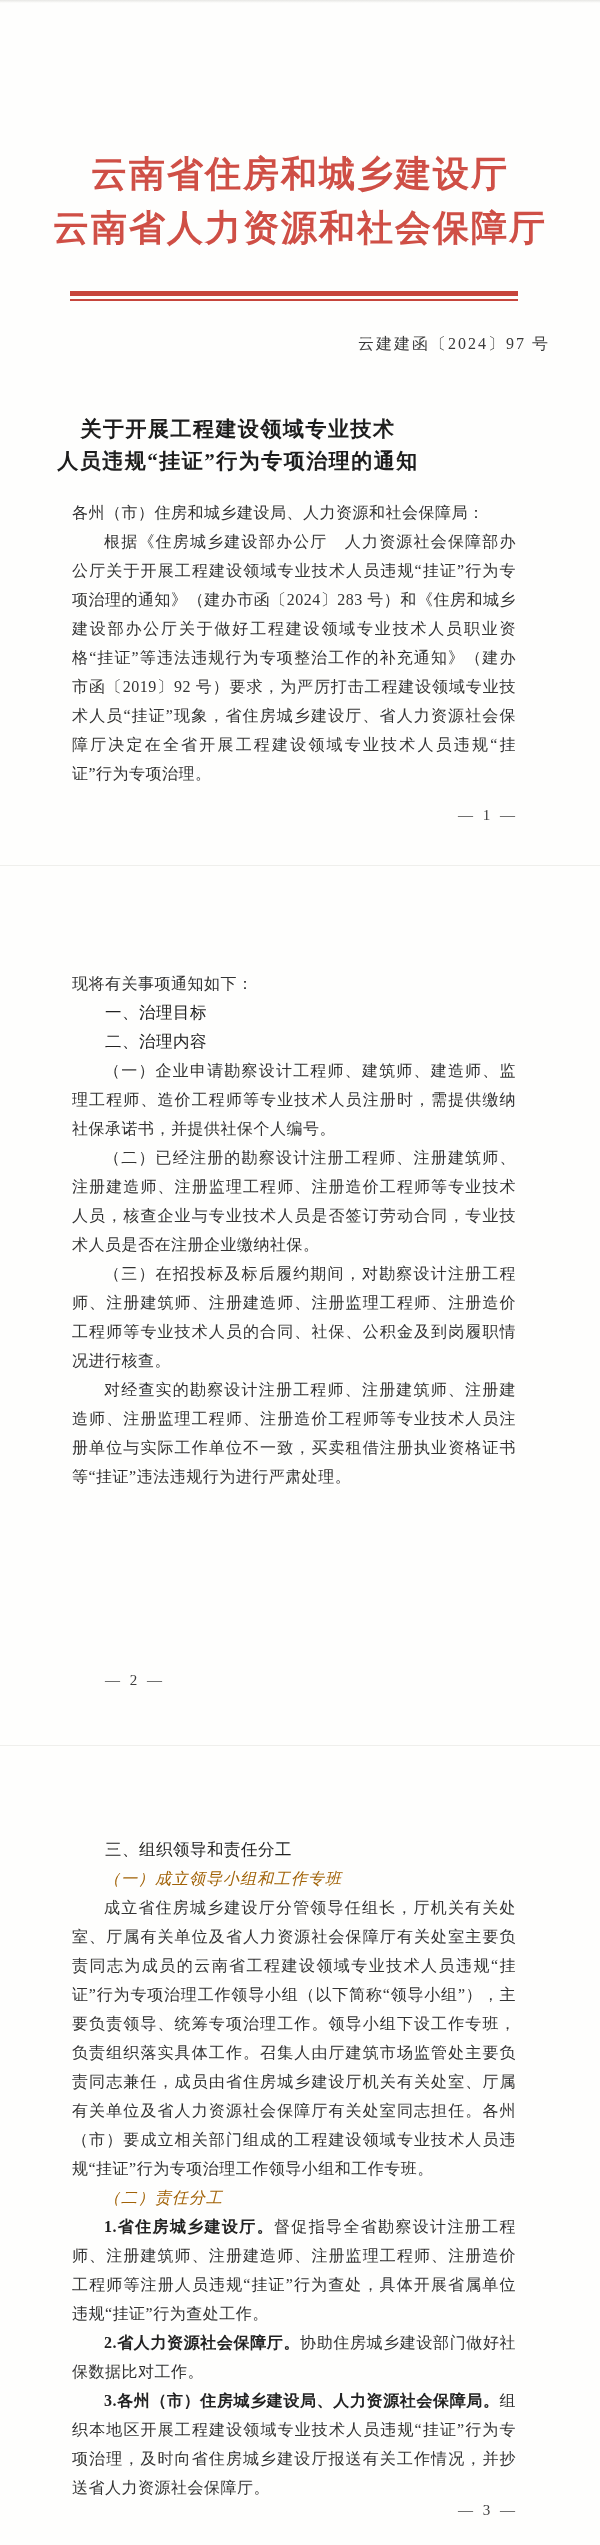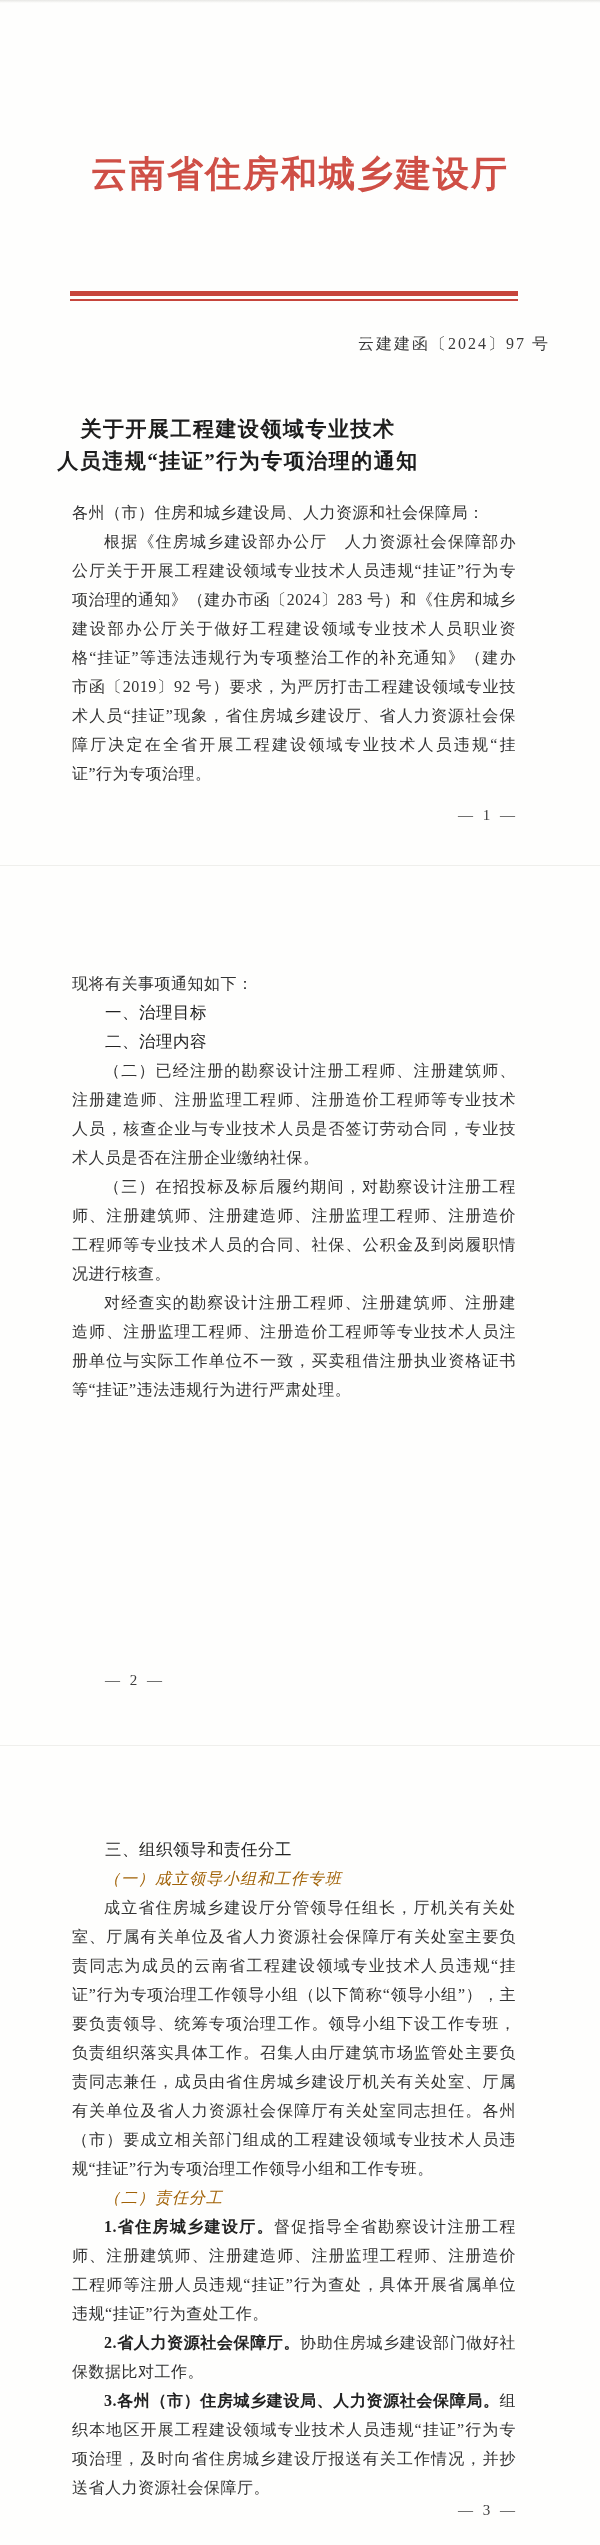--- a/index.html
+++ b/index.html
@@ -97,38 +97,40 @@
   .page-3 .page-num{top:756px;}
 </style>
 </head>
 <body>
 
 <div class="scan">
   <div class="scan-top-edge"></div>
 
   <div class="page page-1">
     <div class="org-line org-line-1">云南省住房和城乡建设厅</div>
+    <div class="org-line org-line-2">云南省人力资源和社会保障厅</div>
     <div class="red-rule"></div>
     <div class="doc-number">云建建函〔2024〕97 号</div>
     <div class="doc-title doc-title-1">关于开展工程建设领域专业技术</div>
     <div class="doc-title doc-title-2">人员违规“挂证”行为专项治理的通知</div>
 
     <div class="page-body">
       <p>各州（市）住房和城乡建设局、人力资源和社会保障局：</p>
       <p class="indent">根据《住房城乡建设部办公厅　人力资源社会保障部办公厅关于开展工程建设领域专业技术人员违规“挂证”行为专项治理的通知》（建办市函〔2024〕283 号）和《住房和城乡建设部办公厅关于做好工程建设领域专业技术人员职业资格“挂证”等违法违规行为专项整治工作的补充通知》（建办市函〔2019〕92 号）要求，为严厉打击工程建设领域专业技术人员“挂证”现象，省住房城乡建设厅、省人力资源社会保障厅决定在全省开展工程建设领域专业技术人员违规“挂证”行为专项治理。</p>
     </div>
 
     <div class="page-num page-num-right">— 1 —</div>
   </div>
 
   <div class="page page-2">
     <div class="page-body">
       <p>现将有关事项通知如下：</p>
       <p class="sec-heading indent">一、治理目标</p>
       <p class="sec-heading indent">二、治理内容</p>
+      <p class="indent">（一）企业申请勘察设计工程师、建筑师、建造师、监理工程师、造价工程师等专业技术人员注册时，需提供缴纳社保承诺书，并提供社保个人编号。</p>
       <p class="indent">（二）已经注册的勘察设计注册工程师、注册建筑师、注册建造师、注册监理工程师、注册造价工程师等专业技术人员，核查企业与专业技术人员是否签订劳动合同，专业技术人员是否在注册企业缴纳社保。</p>
       <p class="indent">（三）在招投标及标后履约期间，对勘察设计注册工程师、注册建筑师、注册建造师、注册监理工程师、注册造价工程师等专业技术人员的合同、社保、公积金及到岗履职情况进行核查。</p>
       <p class="indent">对经查实的勘察设计注册工程师、注册建筑师、注册建造师、注册监理工程师、注册造价工程师等专业技术人员注册单位与实际工作单位不一致，买卖租借注册执业资格证书等“挂证”违法违规行为进行严肃处理。</p>
     </div>
 
     <div class="page-num page-num-left">— 2 —</div>
   </div>
 
   <div class="page page-3">
     <div class="page-body">

